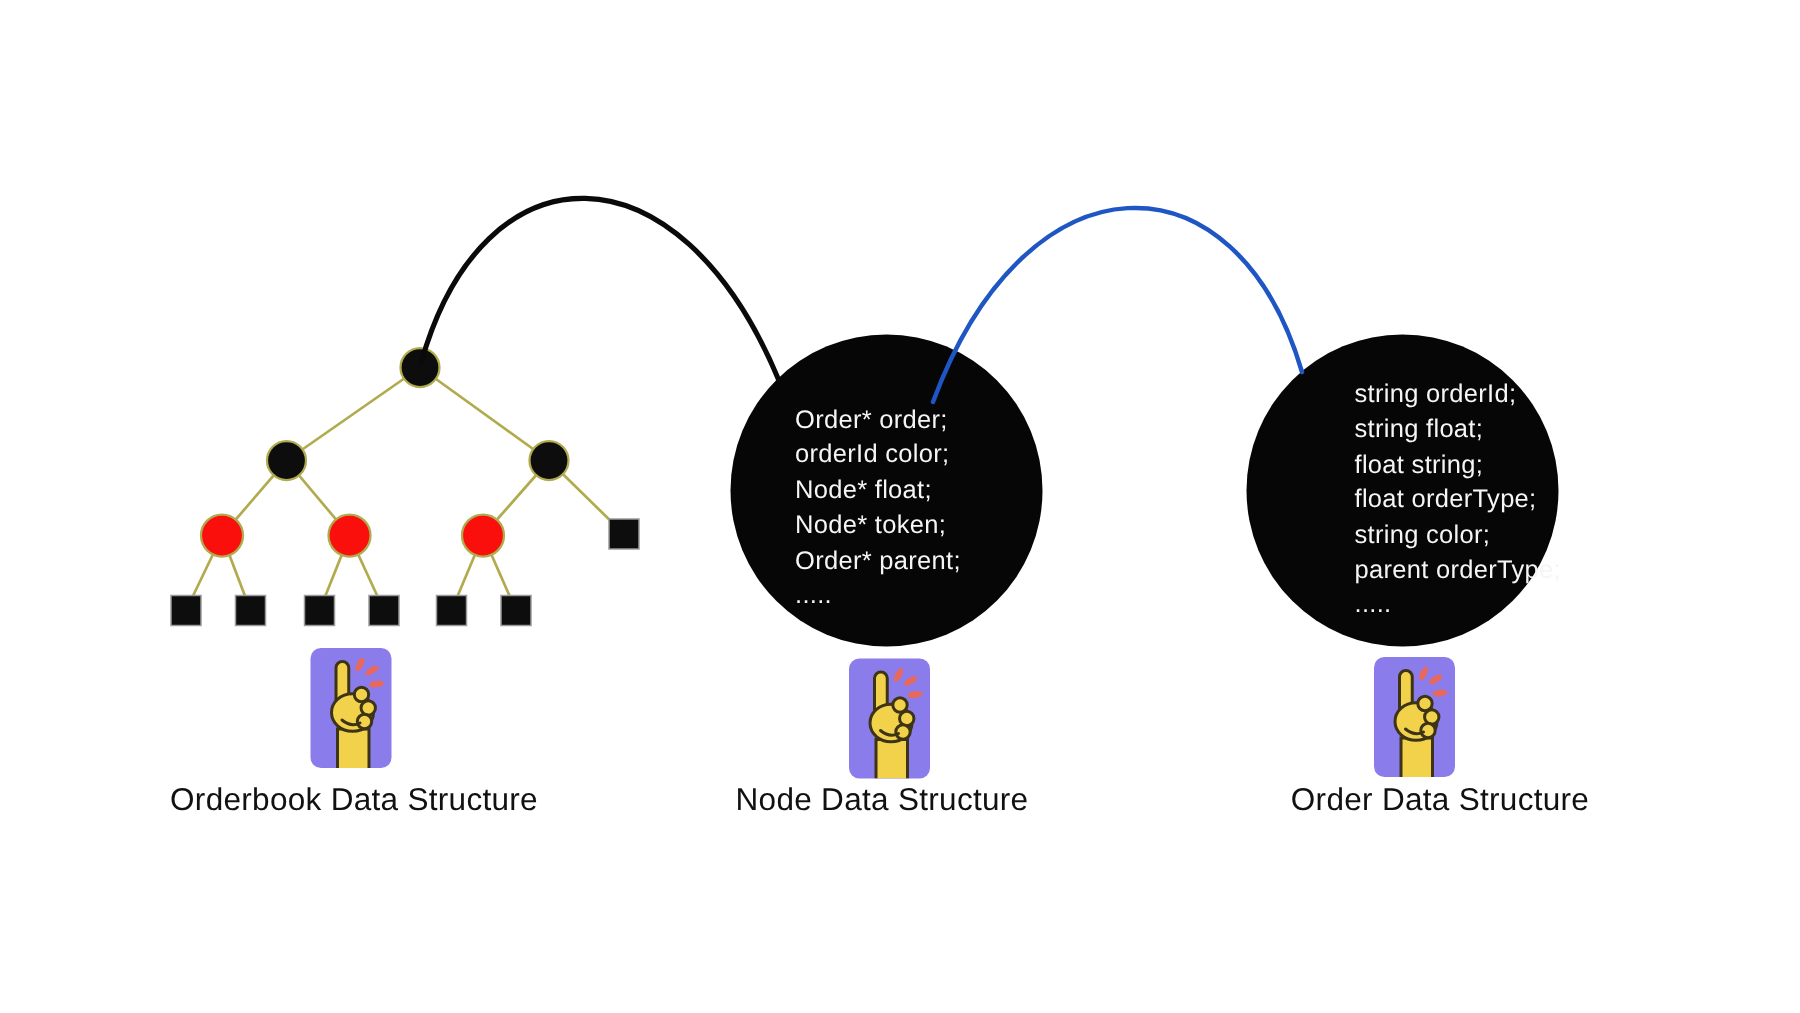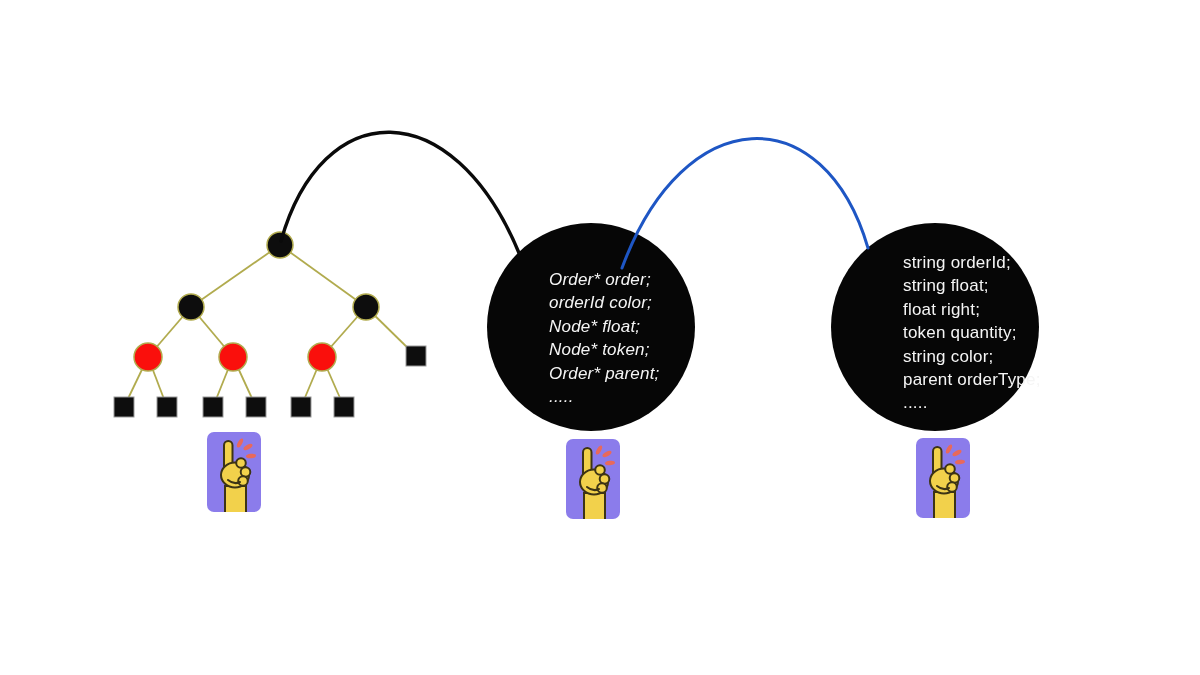--- a/index.html
+++ b/index.html
@@ -26,21 +26,21 @@
     position:absolute;width:208px;height:208px;border-radius:50%;
     background:var(--circle-fill,#060606);
   }
   .circle-node{left:487px;top:223px;}
   .circle-order{left:831px;top:223px;}
   .code-lines{
     position:absolute;color:var(--circle-text,#f5f5f5);
     font-size:17px;line-height:23.4px;white-space:nowrap;
     letter-spacing:0.2px;
   }
-  .circle-node .code-lines{left:62px;top:45px;font-style:italic;}
+  .circle-node .code-lines{left:43px;top:45px;}
   .circle-order .code-lines{left:55px;top:28px;margin-left:17px;}
 
   
   .pointer-icon{
     position:absolute;width:54px;height:80px;border-radius:7px;
     background:var(--icon-bg,#8b7ceb);overflow:hidden;
   }
   .pointer-left{left:207px;top:432px;}
   .pointer-middle{left:566px;top:439px;}
   .pointer-right{left:916px;top:438px;}
@@ -100,22 +100,22 @@
       <div>Node* token;</div>
       <div>Order* parent;</div>
       <div>.....</div>
     </div>
   </div>
 
   <div class="code-circle circle-order">
     <div class="code-lines">
       <div>string orderId;</div>
       <div>string float;</div>
-      <div>float right;</div>
-      <div>token quantity;</div>
+      <div>float string;</div>
+      <div>float orderType;</div>
       <div>string color;</div>
       <div>parent orderType;</div>
       <div>.....</div>
     </div>
   </div>
 
   <svg class="layer" width="1200" height="675" aria-hidden="true">
     <path class="arrow-black" d="M 281 241 C 322 96, 452 92, 519 253"></path>
     <path class="arrow-blue" d="M 622 268 C 684 100, 824 98, 868 248"></path>
   </svg>
@@ -156,14 +156,17 @@
       <ellipse class="snap" cx="44" cy="24" rx="2.2" ry="5" transform="rotate(84 44 24)"></ellipse>
       <rect class="hand-fill" x="18" y="54" width="21" height="28"></rect>
       <ellipse class="hand-fill" cx="28" cy="43" rx="14" ry="12.5"></ellipse>
       <circle class="hand-fill" cx="34" cy="31" r="4.8"></circle>
       <circle class="hand-fill" cx="38.5" cy="40" r="4.8"></circle>
       <circle class="hand-fill" cx="36" cy="49" r="4.8"></circle>
       <path class="hand-line" d="M21,48 Q27,53 33,50"></path>
     </svg>
   </div>
 
+  <div class="caption caption-orderbook">Orderbook Data Structure</div>
+  <div class="caption caption-node">Node Data Structure</div>
+  <div class="caption caption-order">Order Data Structure</div>
 
 </div>
 
 </body></html>

